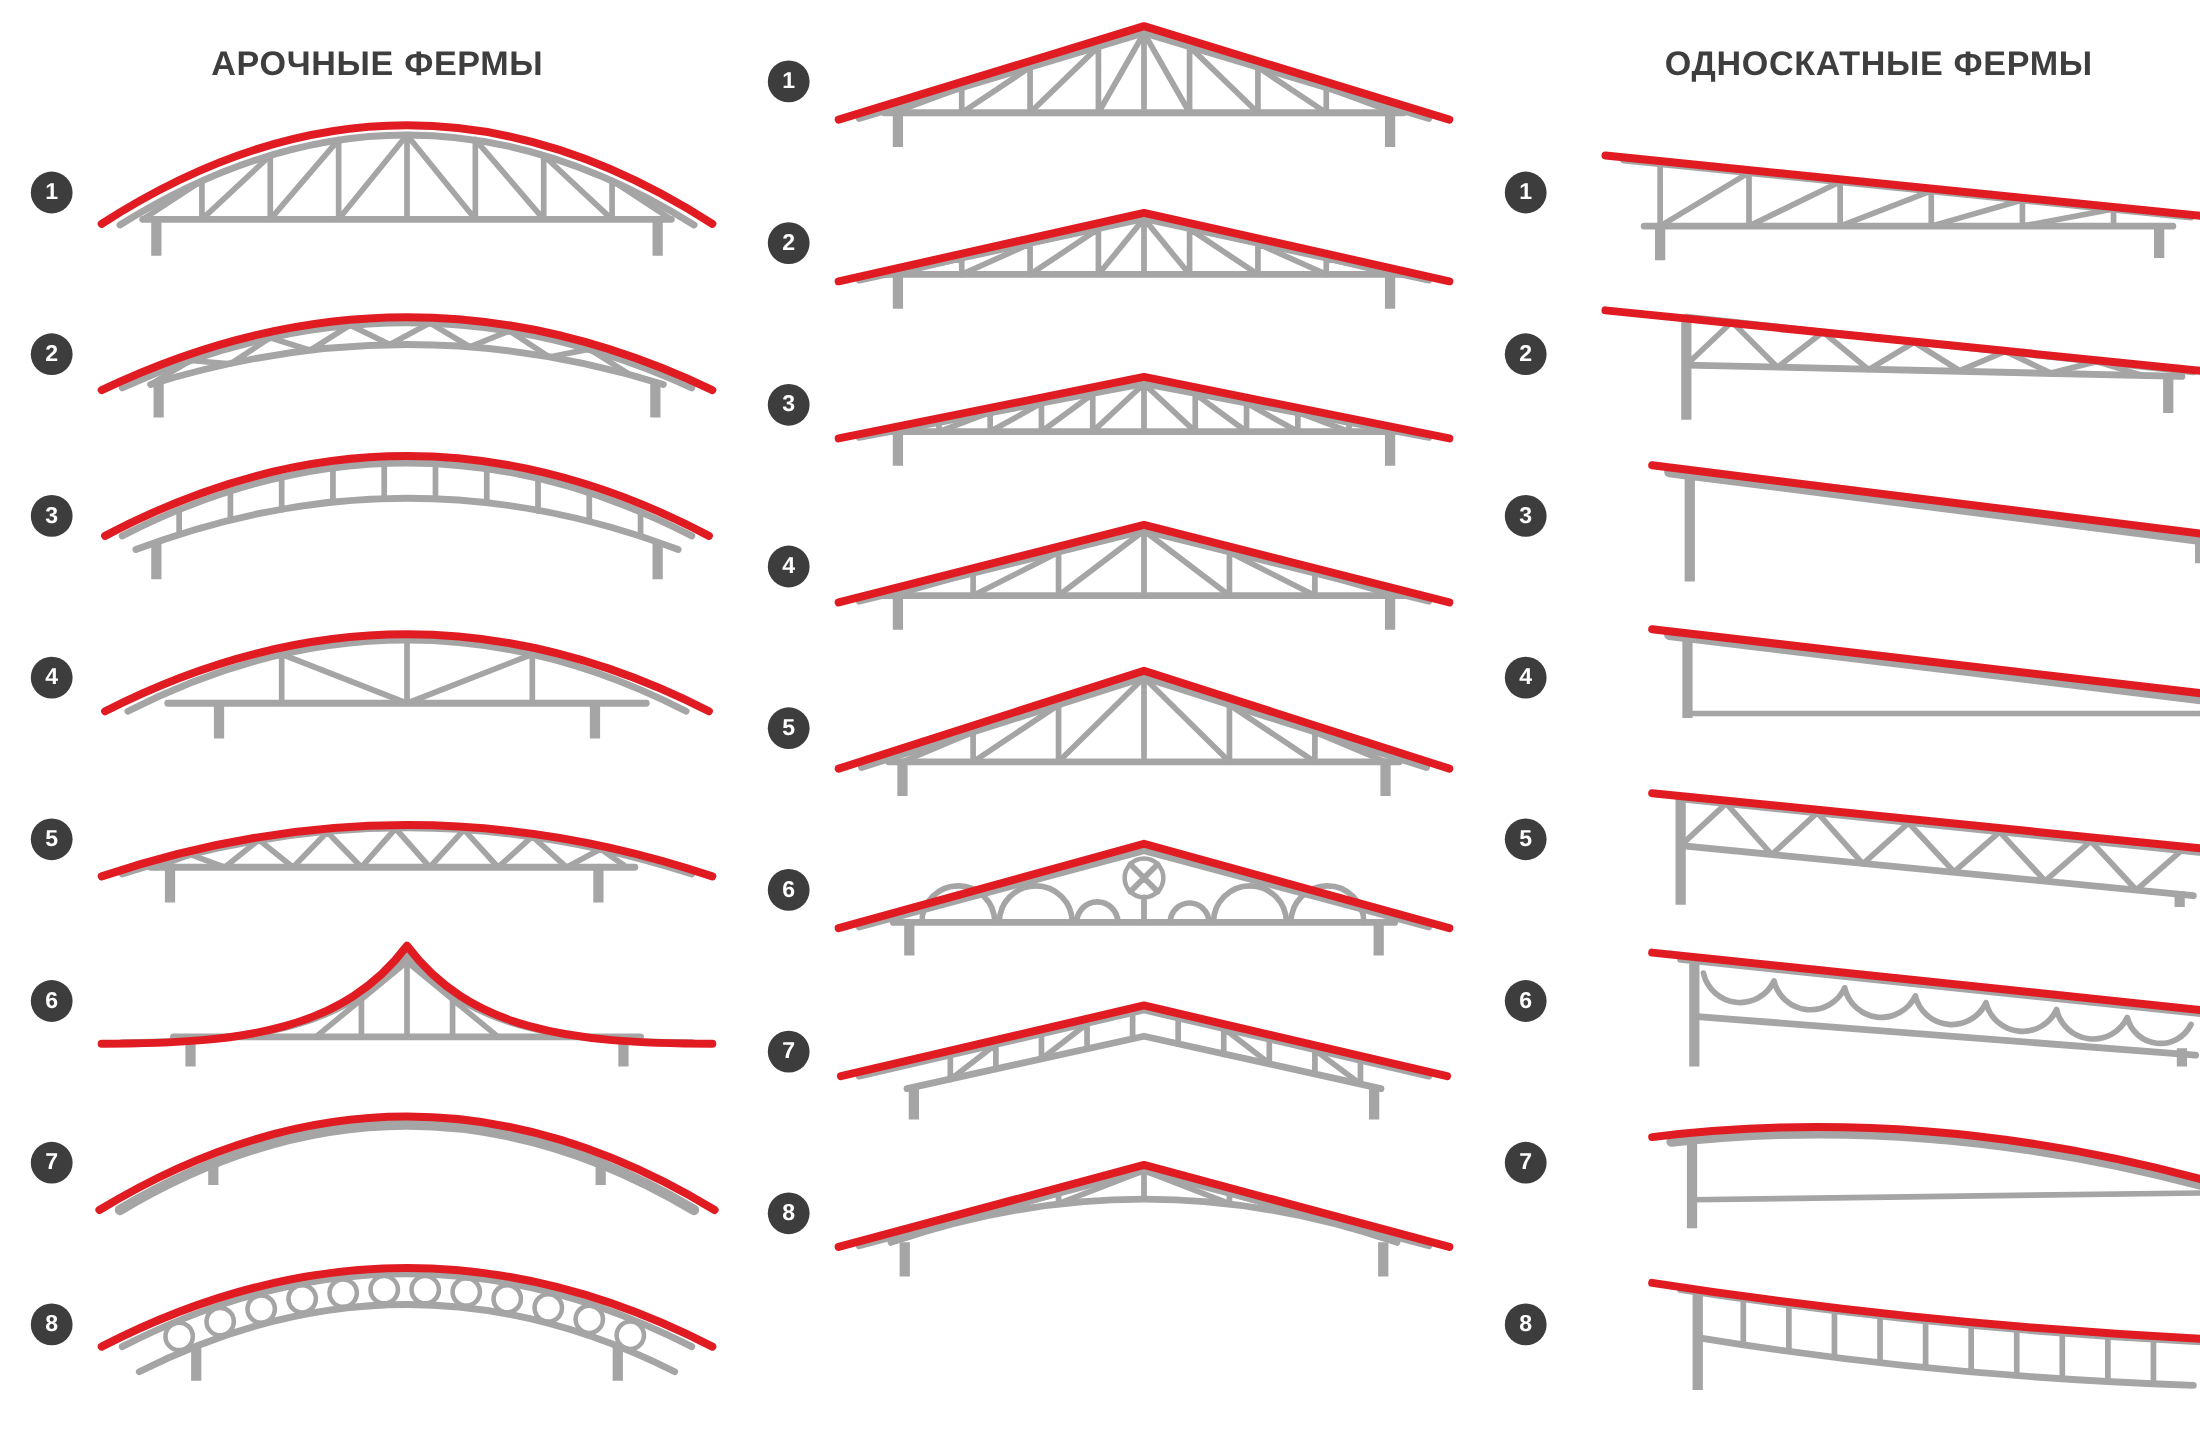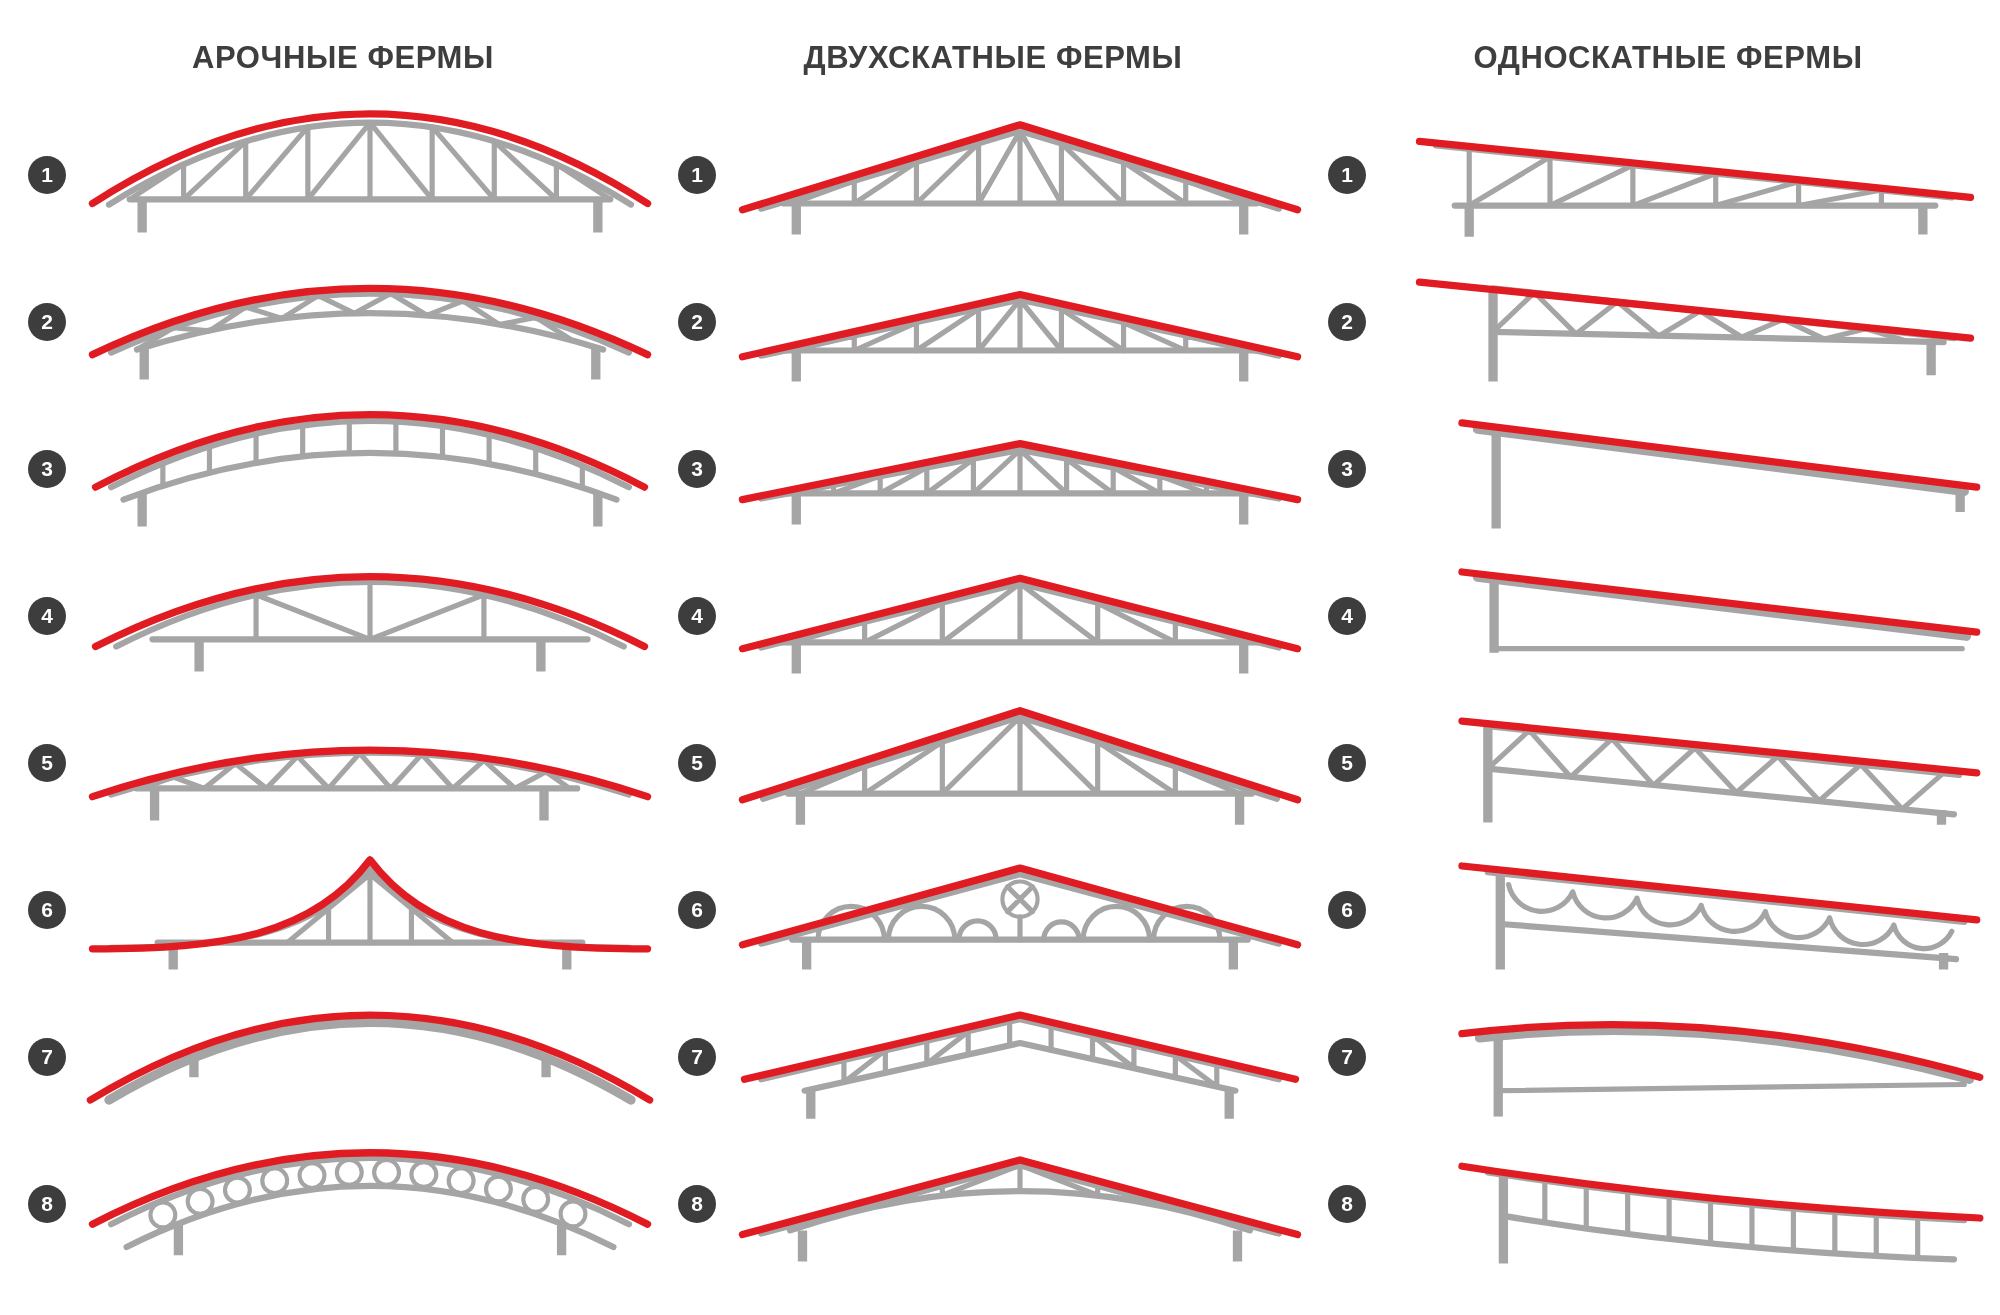--- a/index.html
+++ b/index.html
@@ -5,20 +5,21 @@
   html,body{margin:0;padding:0;background:#ffffff;}
   body{font-family:"Liberation Sans", sans-serif;}
   .board{
     position:relative;
     width:2000px;height:1315px;
     background:#ffffff;
     display:grid;
     grid-template-columns: 650px 650px 700px;
     box-sizing:border-box;
     padding:0 10px 0 18px;
+    gap:20px;
   }
   .col{display:flex;flex-direction:column;box-sizing:border-box;}
   .col-title{
     margin:0;
     text-align:center;
     font-size:31px;
     font-weight:bold;
     color:#3e3e3e;
     letter-spacing:0.6px;
     padding:40px 0 18px 0;
@@ -150,21 +151,20 @@
         <circle class="c" cx="368" cy="48" r="12"></circle>
           <circle class="c" cx="404" cy="56" r="12"></circle>
         <circle class="c" cx="440" cy="66" r="12"></circle>
           <circle class="c" cx="476" cy="80" r="12"></circle>
         <path class="r" d="M12,90 Q280,-48 548,90"></path>
       </svg>
     </div>
   </section>
 
   <section class="col">
-    <h2 class="col-title">ДВУХСКАТНЫЕ ФЕРМЫ</h2>
 
     <div class="row">
       <div class="badge">1</div>
       <svg class="truss" viewBox="0 0 560 140" preserveAspectRatio="xMidYMid meet">
         <path class="gt" d="M30,103 L280,28 L530,103"></path>
         <path class="gt" d="M52,98 L508,98"></path>
         <path class="leg" d="M64,98 V128 M496,98 V128"></path>
         <path class="gw" d="M120,98 V76 M180,98 V58 M240,98 V40 M280,98 V28 M320,98 V40 M380,98 V58 M440,98 V76 M60,98 L120,76 M120,98 L180,58 M180,98 L240,40 M240,98 L280,28 M500,98 L440,76 M440,98 L380,58 M380,98 L320,40 M320,98 L280,28"></path>
         <path class="r" d="M12,104 L280,22 L548,104"></path>
       </svg>

